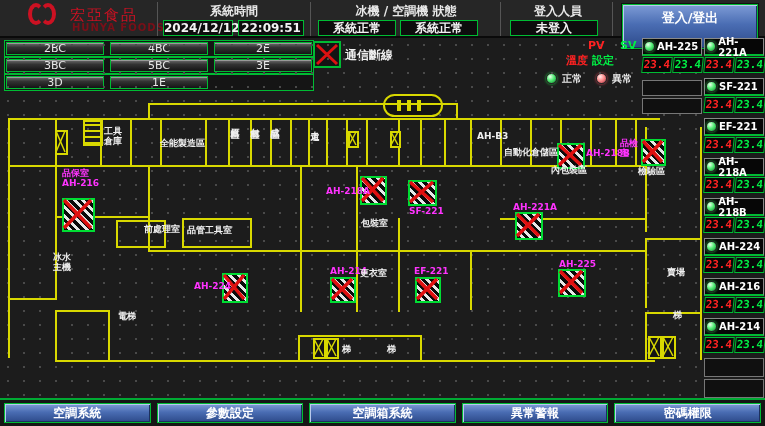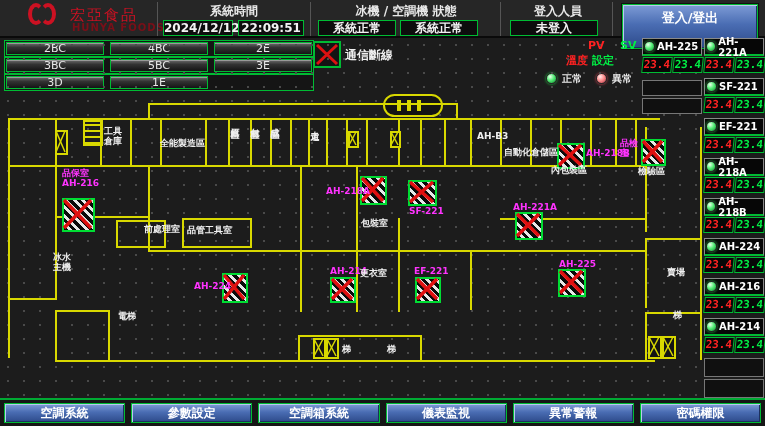--- a/index.html
+++ b/index.html
@@ -440,18 +440,17 @@
         </div>
       </div>
       <div class="empty-slot" style="left: 704px; top: 358px; width: 60px; height: 19px;"></div>
       <div class="empty-slot" style="left: 704px; top: 379px; width: 60px; height: 19px;"></div>
     </div>
 
   <div id="footer" class="abs dots">
       <div class="nav-btn">空調系統</div>
       <div class="nav-btn">參數設定</div>
       <div class="nav-btn">空調箱系統</div>
-      <div class="nav-btn">儀表監視</div>
       <div class="nav-btn">異常警報</div>
       <div class="nav-btn">密碼權限</div>
     </div>
 
 </div>
 
 </body></html>

